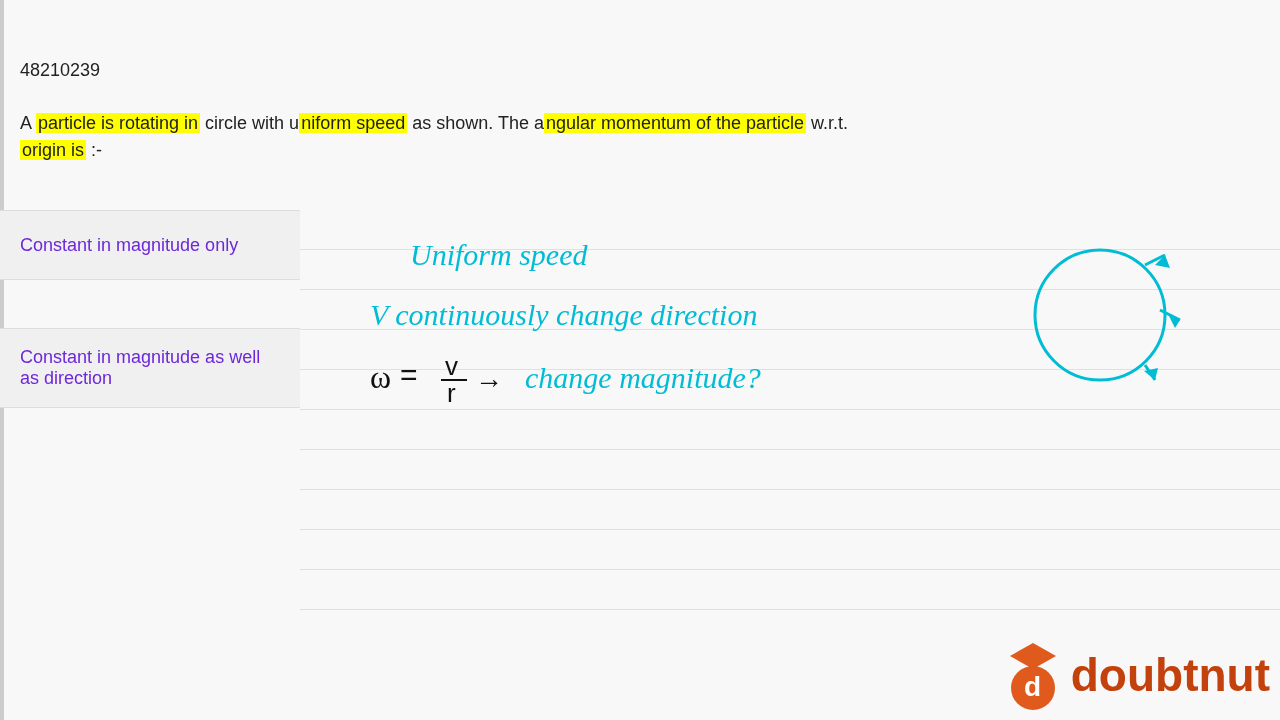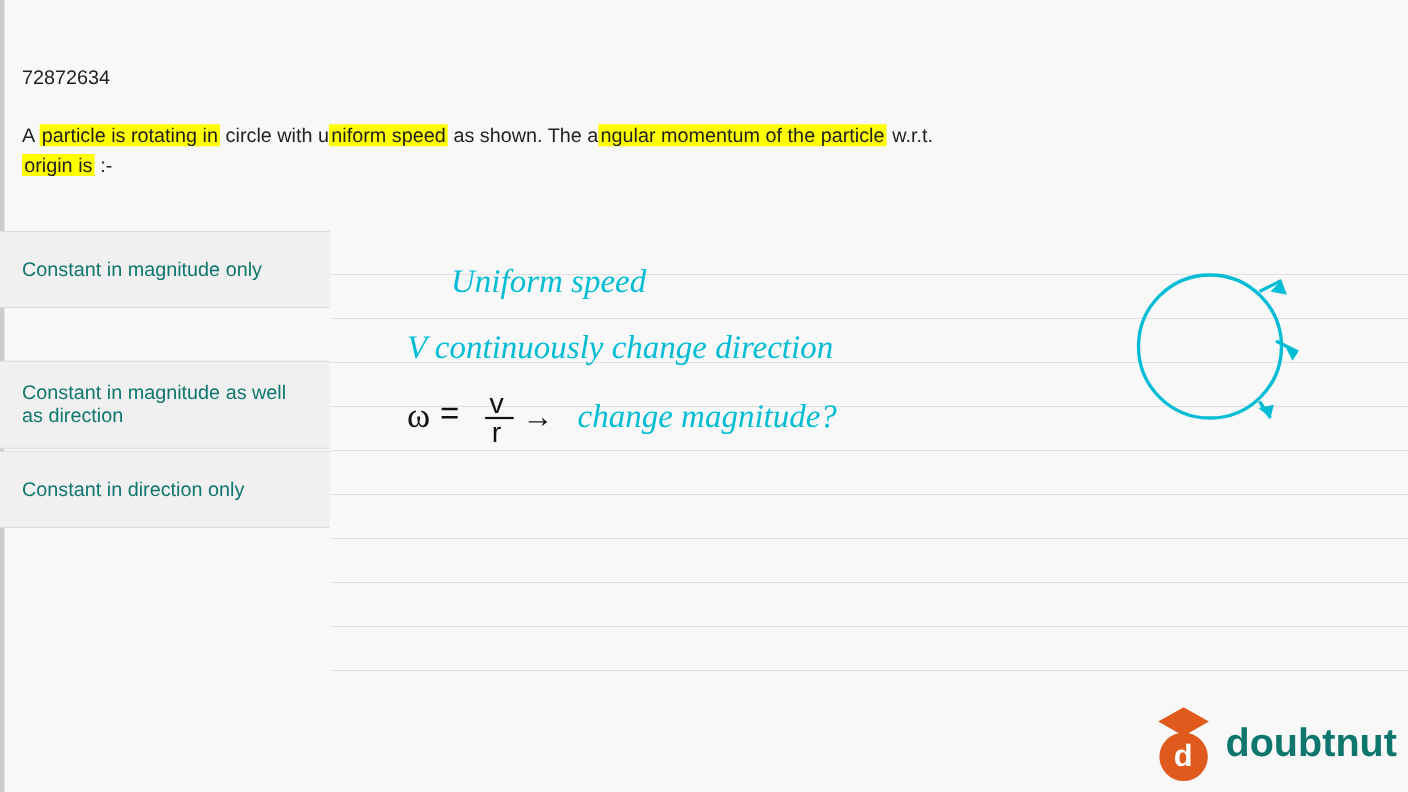--- a/index.html
+++ b/index.html
@@ -50,21 +50,21 @@
       top: 210px;
       left: 0;
       width: 300px;
     }
 
     .option-item {
       padding: 14px 20px;
       border-bottom: 1px solid #ddd;
       border-top: 1px solid #ddd;
       font-size: 18px;
-      color: #0f766e;
+      color: #6d28d9;
       background: #f0f0f0;
       margin-bottom: 2px;
       min-height: 70px;
       display: flex;
       align-items: center;
     }
 
     
     .handwriting-svg {
       position: absolute;
@@ -113,38 +113,35 @@
       width: 65px;
       height: 75px;
       margin-right: 5px;
     }
   </style>
 </head>
 <body>
 
 <div class="left-border"></div>
 
-<div class="question-id">72872634</div>
+<div class="question-id">48210239</div>
 
 <div class="question-text">
   A <span class="highlight-yellow">particle is rotating in</span> circle with u<span class="highlight-yellow">niform speed</span> as shown. The a<span class="highlight-yellow">ngular momentum of the particle</span> w.r.t.<br>
   <span class="highlight-yellow">origin is</span> :-
 </div>
 
 <div class="line-bg"></div>
 
 <div class="options-container">
   <div class="option-item">
     <span>Constant in magnitude only</span>
   </div>
   <div class="option-item" style="min-height:80px;margin-top:48px;">
     <span>Constant in magnitude as well as direction</span>
-  </div>
-  <div class="option-item">
-    <span>Constant in direction only</span>
   </div>
 </div>
 
 <svg class="handwriting-svg" style="position:absolute; top:210px; left:300px; width:960px; height:410px;" viewBox="0 0 960 410">
 
   <text x="110" y="55" font-family="'Segoe Script', cursive" font-size="30" fill="#00bcd4" font-style="italic">Uniform speed</text>
 
   <text x="70" y="115" font-family="'Segoe Script', cursive" font-size="30" fill="#00bcd4" font-style="italic">V continuously change direction</text>
 
   <text x="70" y="178" font-family="'Segoe Script', cursive" font-size="32" fill="#111">ω</text>
@@ -173,14 +170,14 @@
 
 <div class="logo-area">
 
   <svg class="logo-icon" viewBox="0 0 65 75">
 
     <polygon points="32,5 55,18 32,31 9,18" fill="#e05a1e"></polygon>
 
     <circle cx="32" cy="50" r="22" fill="#e05a1e"></circle>
     <text x="23" y="58" font-size="28" font-weight="bold" fill="white" font-family="Arial">d</text>
   </svg>
-  <span class="logo-text" style="color:#0f766e; font-size:36px; font-weight:bold;">doubtnut</span>
+  <span class="logo-text" style="color:#c2410c; font-size:46px; font-weight:bold;">doubtnut</span>
 </div>
 
 </body></html>

